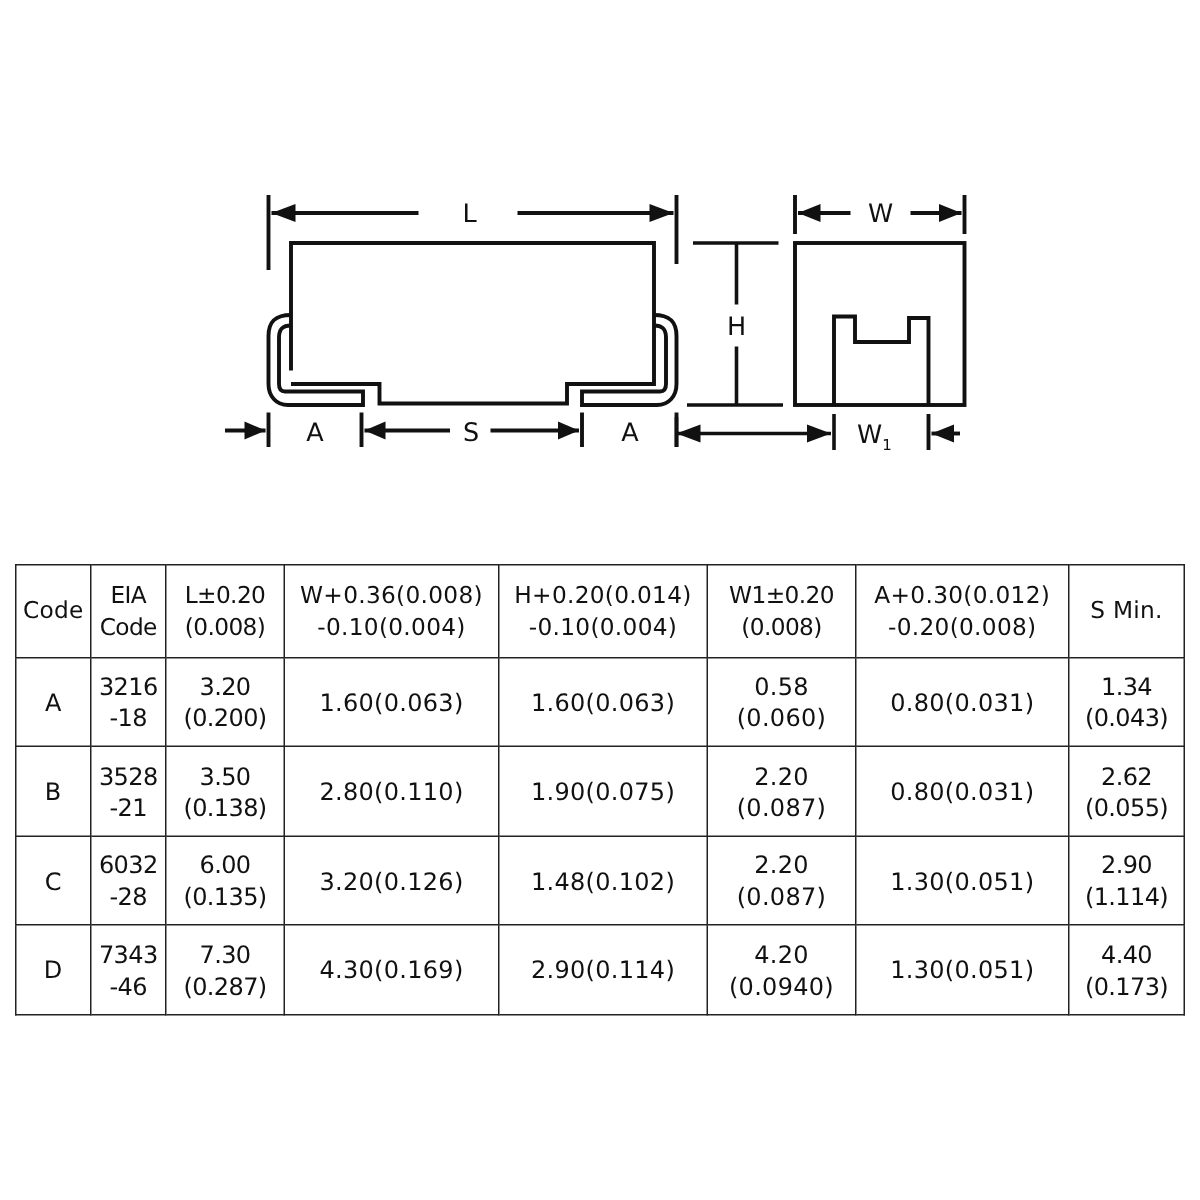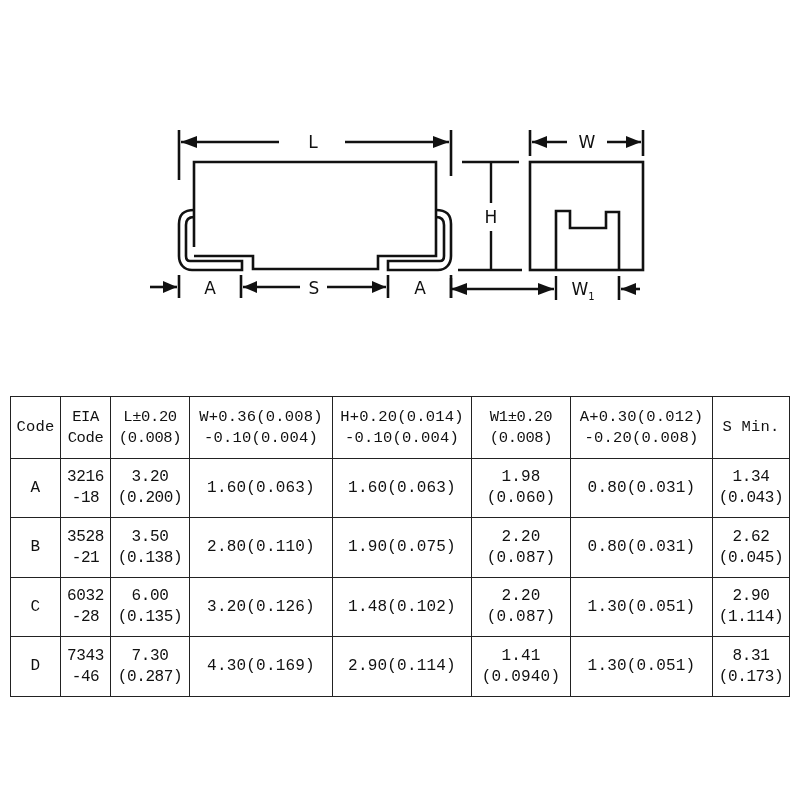--- a/index.html
+++ b/index.html
@@ -1,19 +1,19 @@
 <!DOCTYPE html>
 <html><head>
 <meta charset="utf-8">
 <style>
   html, body { margin:0; padding:0; background:#ffffff; }
   body { width:800px; height:800px; position:relative; overflow:hidden; font-family:"DejaVu Sans", sans-serif; color:#111; }
   #drawing { position:absolute; left:0; top:0; width:800px; height:360px; }
   .dim-label { font-family:"DejaVu Sans", sans-serif; font-size:17px; fill:#111; }
-  table.spec { position:absolute; left:10px; top:396px; width:779px; height:301px; border-collapse:collapse; table-layout:fixed;font-family:Liberation Mono, monospace; }
+  table.spec { position:absolute; left:10px; top:376px; width:779px; height:301px; border-collapse:collapse; table-layout:fixed; }
   table.spec td, table.spec th { border:1.6px solid #222; text-align:center; vertical-align:middle; padding:0; font-weight:normal; font-size:16px; line-height:21px; letter-spacing:0.2px; color:#111; }
   table.spec th { font-size:15.5px; }
   table.spec .tight { letter-spacing:-0.4px; }
   .two { display:block; }
   .codecell { font-size:15px; letter-spacing:-0.6px; }
 </style>
 </head>
 <body>
 
 <svg id="drawing" viewBox="0 0 800 360" xmlns="http://www.w3.org/2000/svg">
@@ -134,21 +134,21 @@
           <span class="two">3216</span>
           <span class="two">-18</span>
         </td>
       <td class="tight">
           <span class="two">3.20</span>
           <span class="two">(0.200)</span>
         </td>
       <td>1.60(0.063)</td>
       <td>1.60(0.063)</td>
       <td>
-          <span class="two">1.98</span>
+          <span class="two">0.58</span>
           <span class="two">(0.060)</span>
         </td>
       <td>0.80(0.031)</td>
       <td class="tight">
           <span class="two">1.34</span>
           <span class="two">(0.043)</span>
         </td>
     </tr>
     <tr style="height:60px">
       <td>B</td>
@@ -162,21 +162,21 @@
         </td>
       <td>2.80(0.110)</td>
       <td>1.90(0.075)</td>
       <td>
           <span class="two">2.20</span>
           <span class="two">(0.087)</span>
         </td>
       <td>0.80(0.031)</td>
       <td class="tight">
           <span class="two">2.62</span>
-          <span class="two">(0.045)</span>
+          <span class="two">(0.055)</span>
         </td>
     </tr>
     <tr style="height:59px">
       <td>C</td>
       <td class="tight">
           <span class="two">6032</span>
           <span class="two">-28</span>
         </td>
       <td class="tight">
           <span class="two">6.00</span>
@@ -200,23 +200,23 @@
           <span class="two">7343</span>
           <span class="two">-46</span>
         </td>
       <td class="tight">
           <span class="two">7.30</span>
           <span class="two">(0.287)</span>
         </td>
       <td>4.30(0.169)</td>
       <td>2.90(0.114)</td>
       <td>
-          <span class="two">1.41</span>
+          <span class="two">4.20</span>
           <span class="two">(0.0940)</span>
         </td>
       <td>1.30(0.051)</td>
       <td class="tight">
-          <span class="two">8.31</span>
+          <span class="two">4.40</span>
           <span class="two">(0.173)</span>
         </td>
     </tr>
   </tbody>
 </table>
 
 </body></html>

